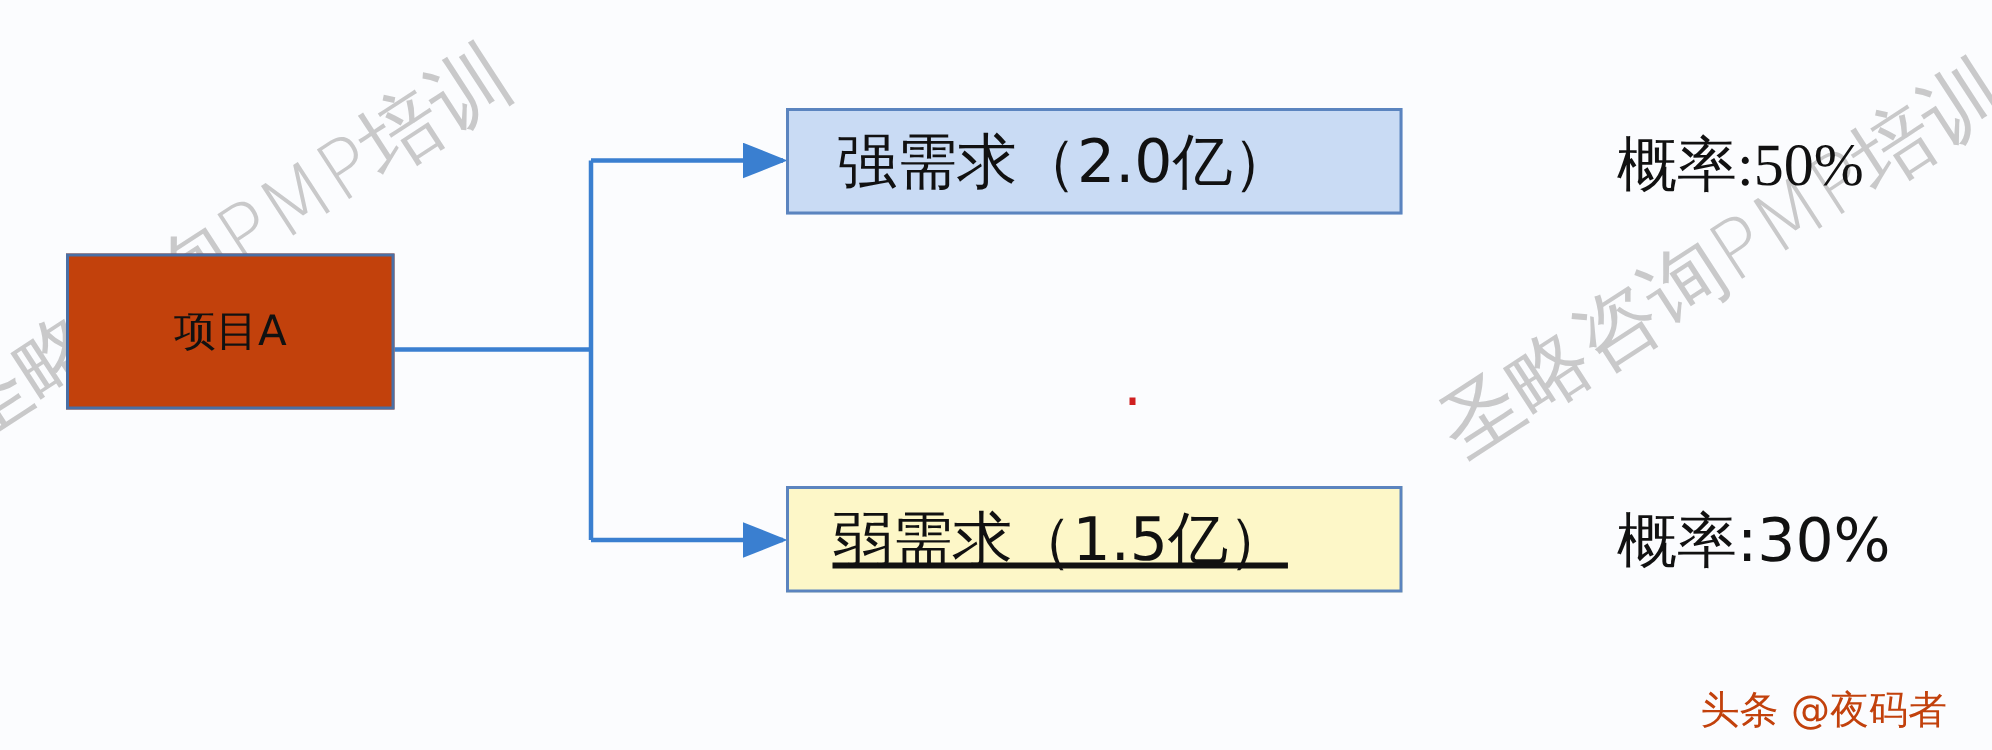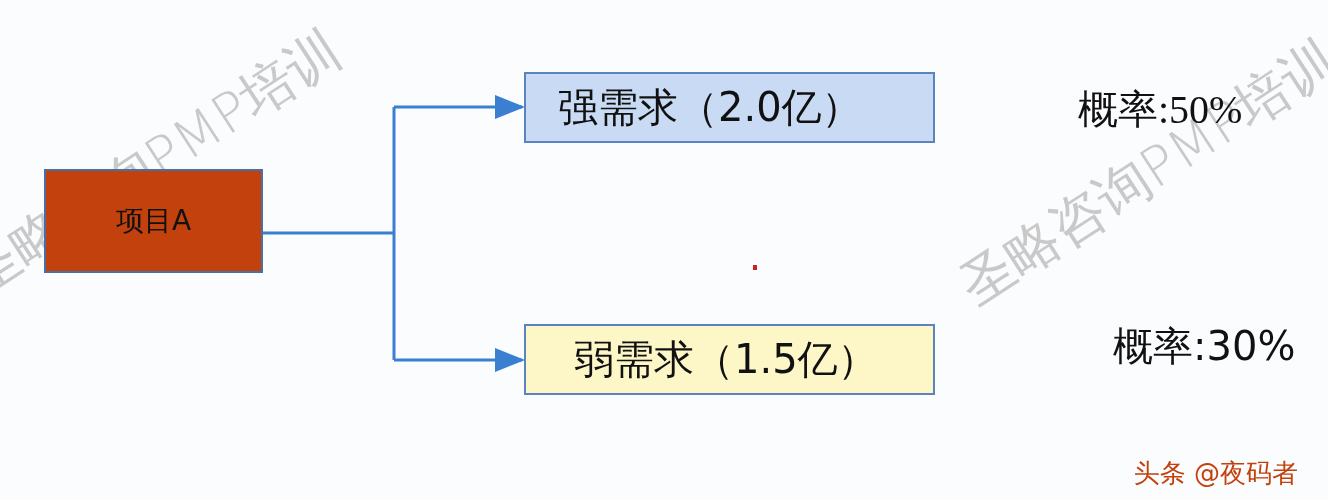--- a/index.html
+++ b/index.html
@@ -5,23 +5,23 @@
     html, body { margin:0; padding:0; }
     body { width:1328px; height:500px; background:#fbfcfe; position:relative; overflow:hidden;
            font-family:"DejaVu Sans","Liberation Sans",sans-serif; color:#111; }
     .node { position:absolute; box-sizing:border-box; border:2px solid #4f81bd; display:flex;
             align-items:center; justify-content:center; text-align:left; }
     .root { left:44px; top:169px; width:219px; height:104px; background:#c2410c; border-color:#4a6fa5;
             flex-direction:column; font-size:28px; line-height:50px; }
     .strong { left:524px; top:72px; width:411px; height:71px; background:#c9dbf4; border-color:#5b84bf;
               font-size:40px; justify-content:flex-start; padding-left:32px; }
     .weak { left:524px; top:324px; width:411px; height:71px; background:#fdf7c8; border-color:#5b84bf;
-            font-size:40px; justify-content:flex-start; padding-left:48px; }
+            font-size:40px; justify-content:flex-start; padding-left:29px;text-decoration:underline; }
     .prob { position:absolute; font-size:40px; left:1078px; }
-    .p1 { top:82px;font-family:Liberation Serif, serif; } .p2 { top:319px;margin-left:35px; }
+    .p1 { top:82px;font-family:Liberation Serif, serif; } .p2 { top:333px; }
     svg.lines { position:absolute; left:0; top:0; }
     .wm { position:absolute; color:rgba(140,140,140,0.45); font-size:54px; transform:rotate(-33deg);
           transform-origin:left bottom; white-space:nowrap; font-weight:200; }
     .wm1 { left:-10px; top:240px; }
     .wm2 { left:985px; top:250px; }
     .dot { position:absolute; left:753px; top:265px; width:4px; height:5px; background:#d02020; }
     .credit { position:absolute; right:30px; top:456px; font-size:26px; color:#c2410c; }
   </style>
 </head>
 <body>

